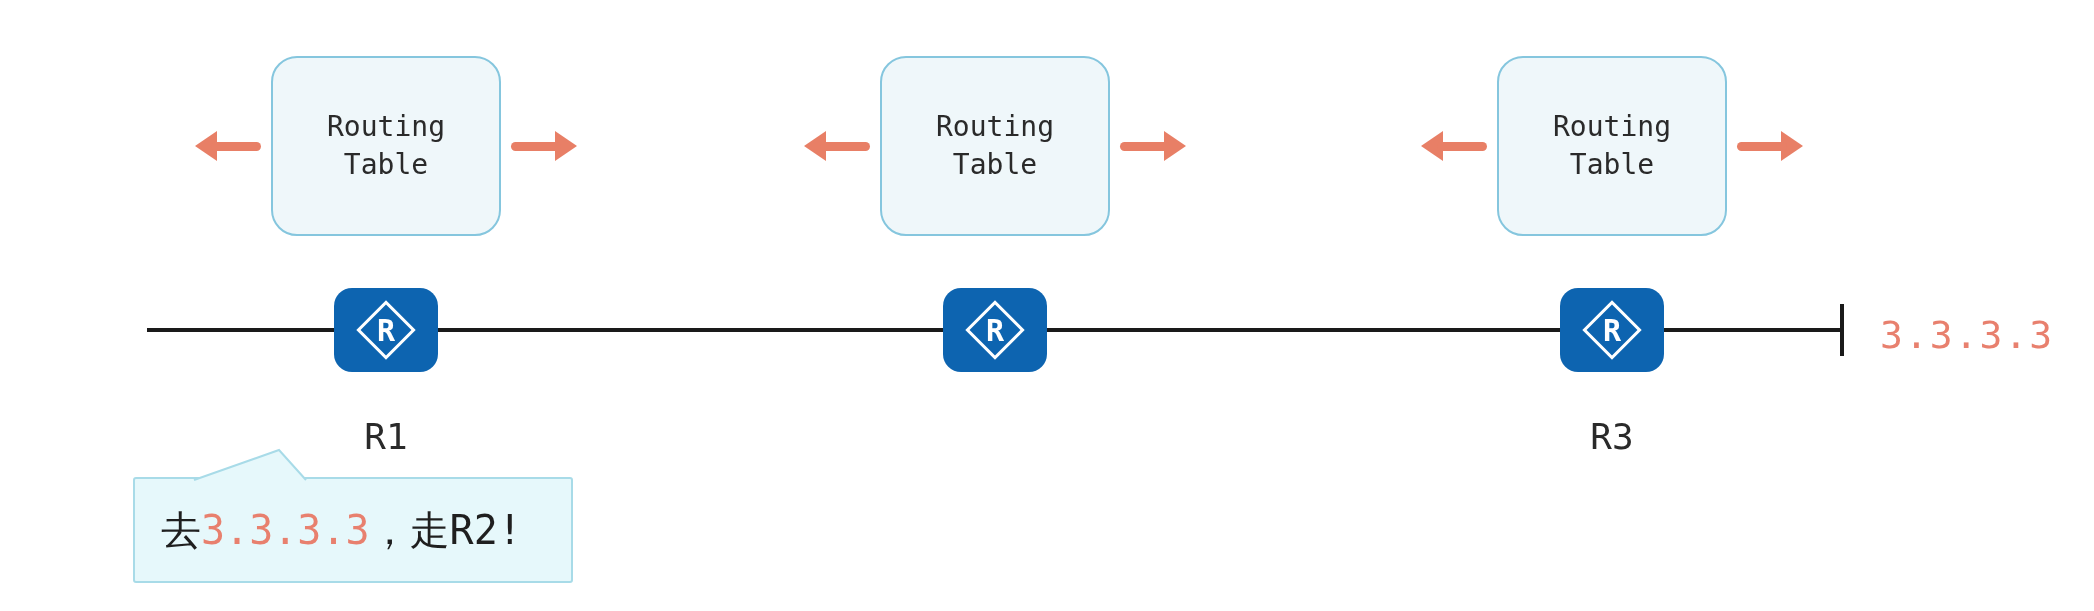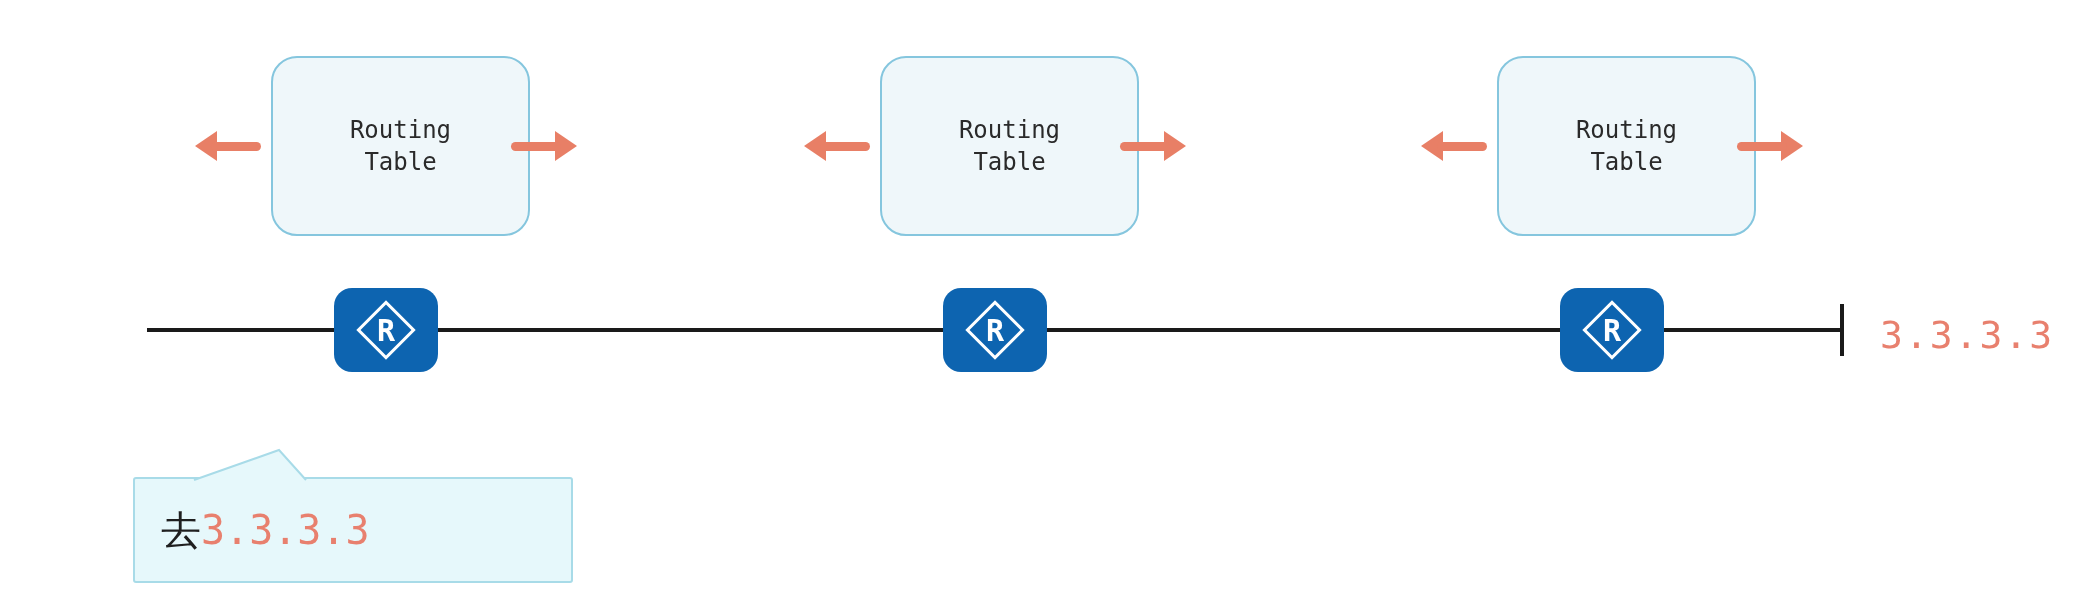--- a/index.html
+++ b/index.html
@@ -52,31 +52,31 @@
     height: 100%;
   }
   .g1 { left: 271px; }
   .g2 { left: 880px; }
   .g3 { left: 1497px; }
 
   .rt-box {
     position: absolute;
     left: 0;
     top: 56px;
-    width: 259px;
+    width: 230px;
     height: 180px;
     box-sizing: border-box;
     background: var(--box-bg, #eff7fa);
     border: 2px solid var(--box-border, #85c6de);
     border-radius: 26px;
     display: flex;
     align-items: center;
     justify-content: center;
     text-align: center;
-    font-size: 24px;
+    font-size: 28px;
     line-height: 1.35;
     white-space: pre-line;
     color: #2a2a2a;
   }
 
   
   .arrow {
     position: absolute;
     width: 66px;
     height: 30px;
@@ -207,20 +207,21 @@
 Table</span>
     </div>
     <div class="arrow right">
       <span class="head"></span>
       <span class="shaft"></span>
     </div>
     <div class="router-icon">
       <span class="diamond"></span>
       <span class="r-letter">R</span>
     </div>
+    <div class="router-label">R1</div>
   </div>
 
   <div class="group g2">
     <div class="arrow left">
       <span class="head"></span>
       <span class="shaft"></span>
     </div>
     <div class="rt-box">
       <span>Routing
 Table</span>
@@ -245,23 +246,25 @@
 Table</span>
     </div>
     <div class="arrow right">
       <span class="head"></span>
       <span class="shaft"></span>
     </div>
     <div class="router-icon">
       <span class="diamond"></span>
       <span class="r-letter">R</span>
     </div>
+    <div class="router-label">R3</div>
   </div>
 
   <div class="callout">
     <span>去</span>
       <span class="ip">3.3.3.3</span>
+      <span>，走R2!</span>
   </div>
   <svg class="callout-tail" width="130" height="34">
     <path d="M1,33 L86,3 L113,33"></path>
   </svg>
 
 </div>
 
 </body></html>

